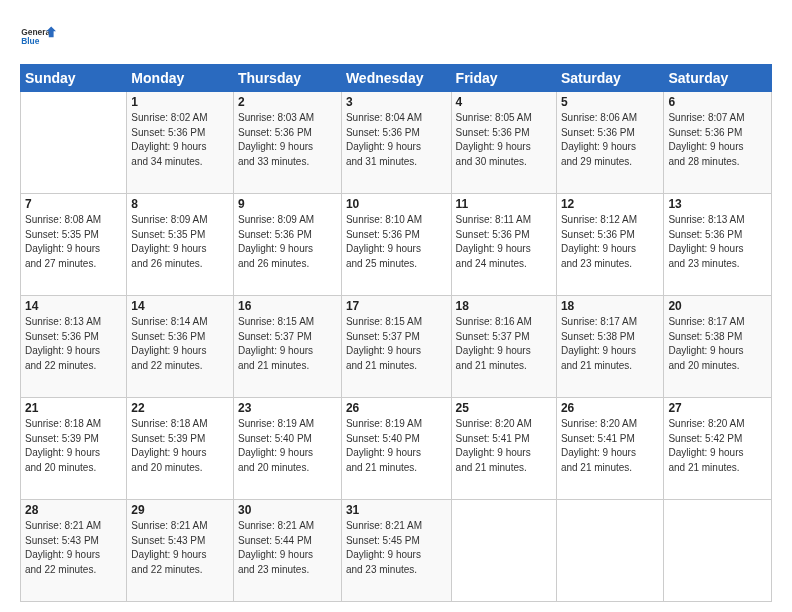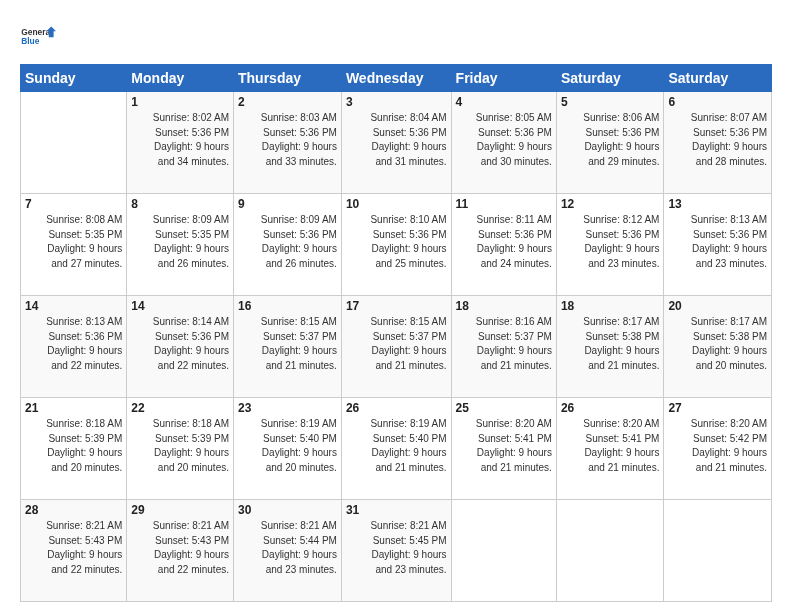--- a/index.html
+++ b/index.html
@@ -72,21 +72,20 @@
       font-weight: bold;
       font-size: 12px;
       color: #222;
       display: block;
       margin-bottom: 2px;
     }
     .day-info {
       font-size: 10px;
       color: #333;
       line-height: 1.45;
-      text-align: right;
     }
     .empty-cell {
       background: #fff !important;
     }
   </style>
 </head>
 <body>
 
 <div class="page">
   <div class="header">

